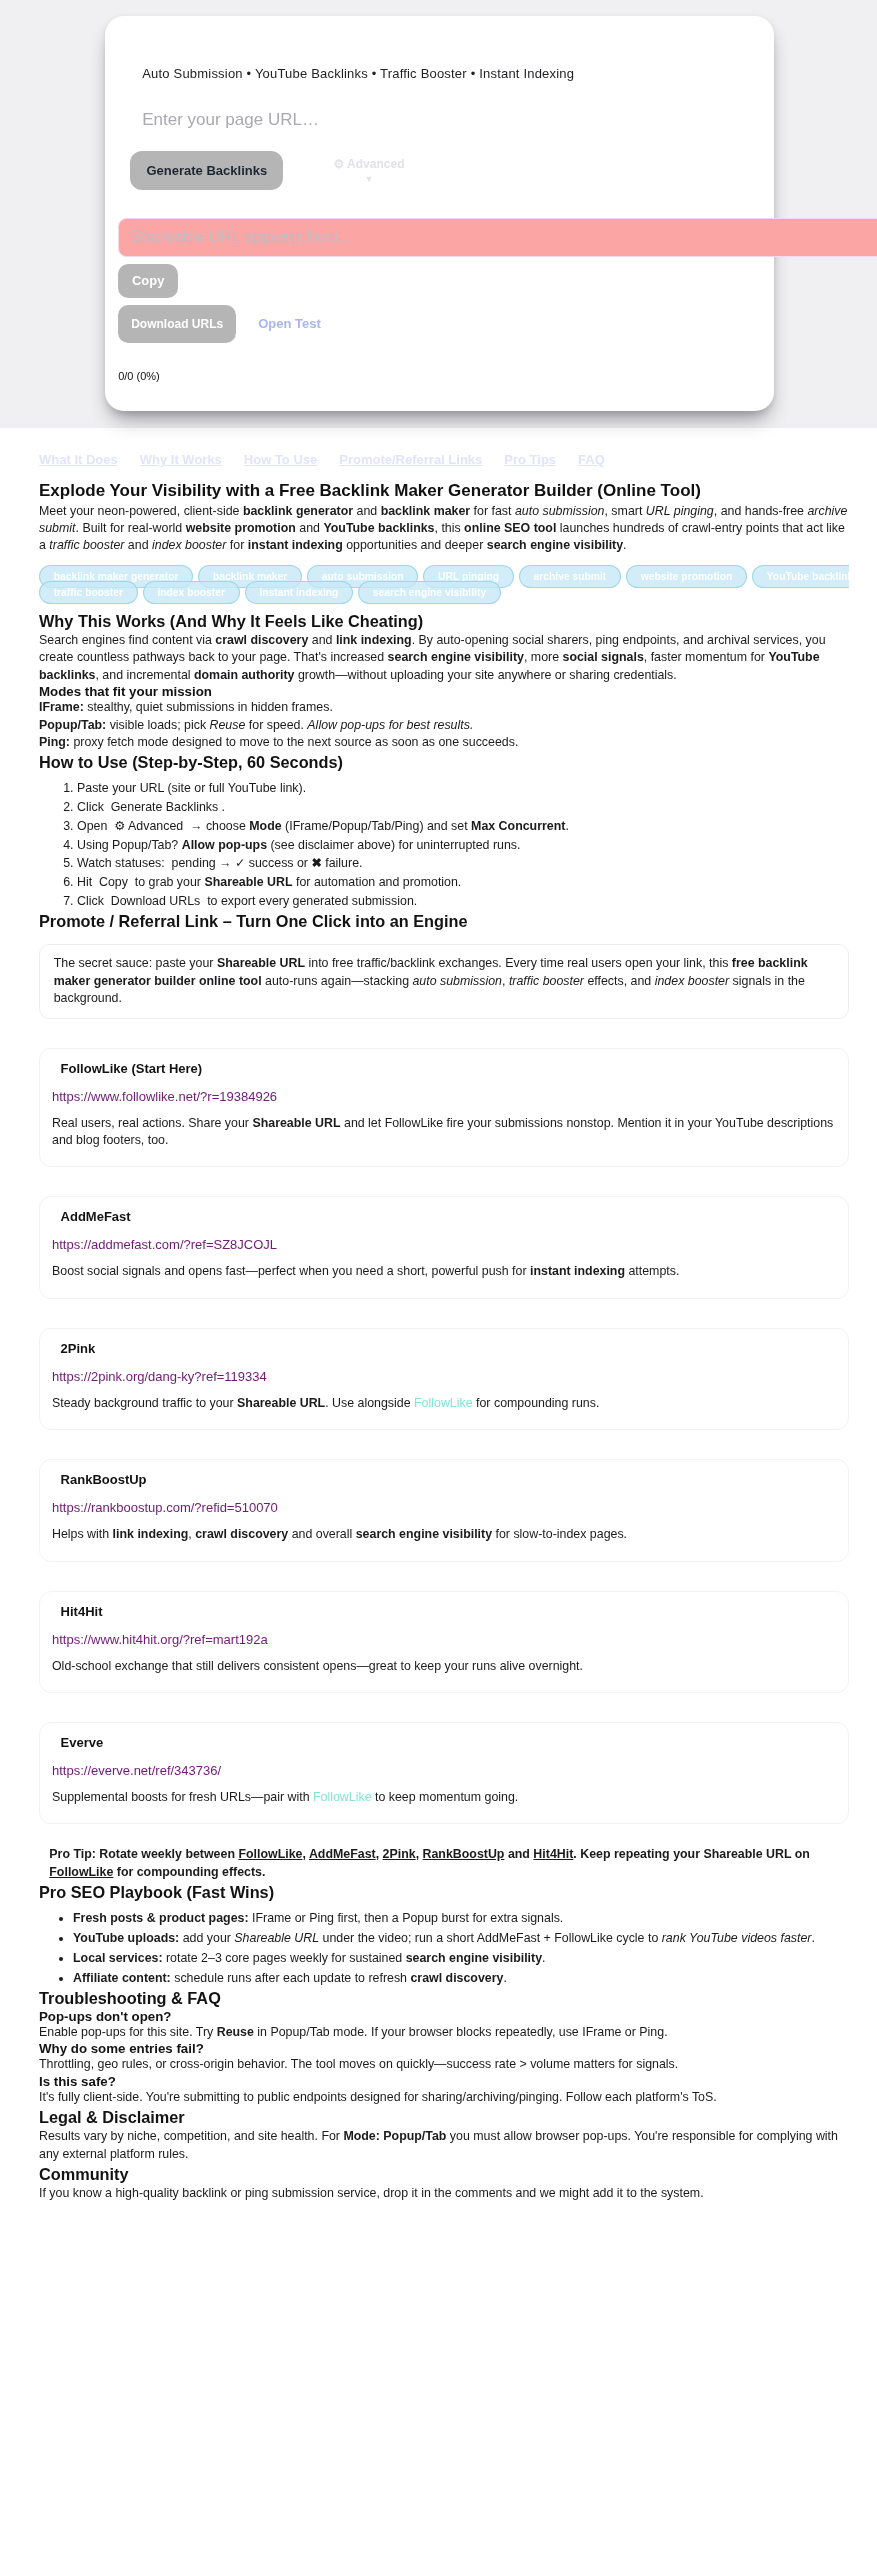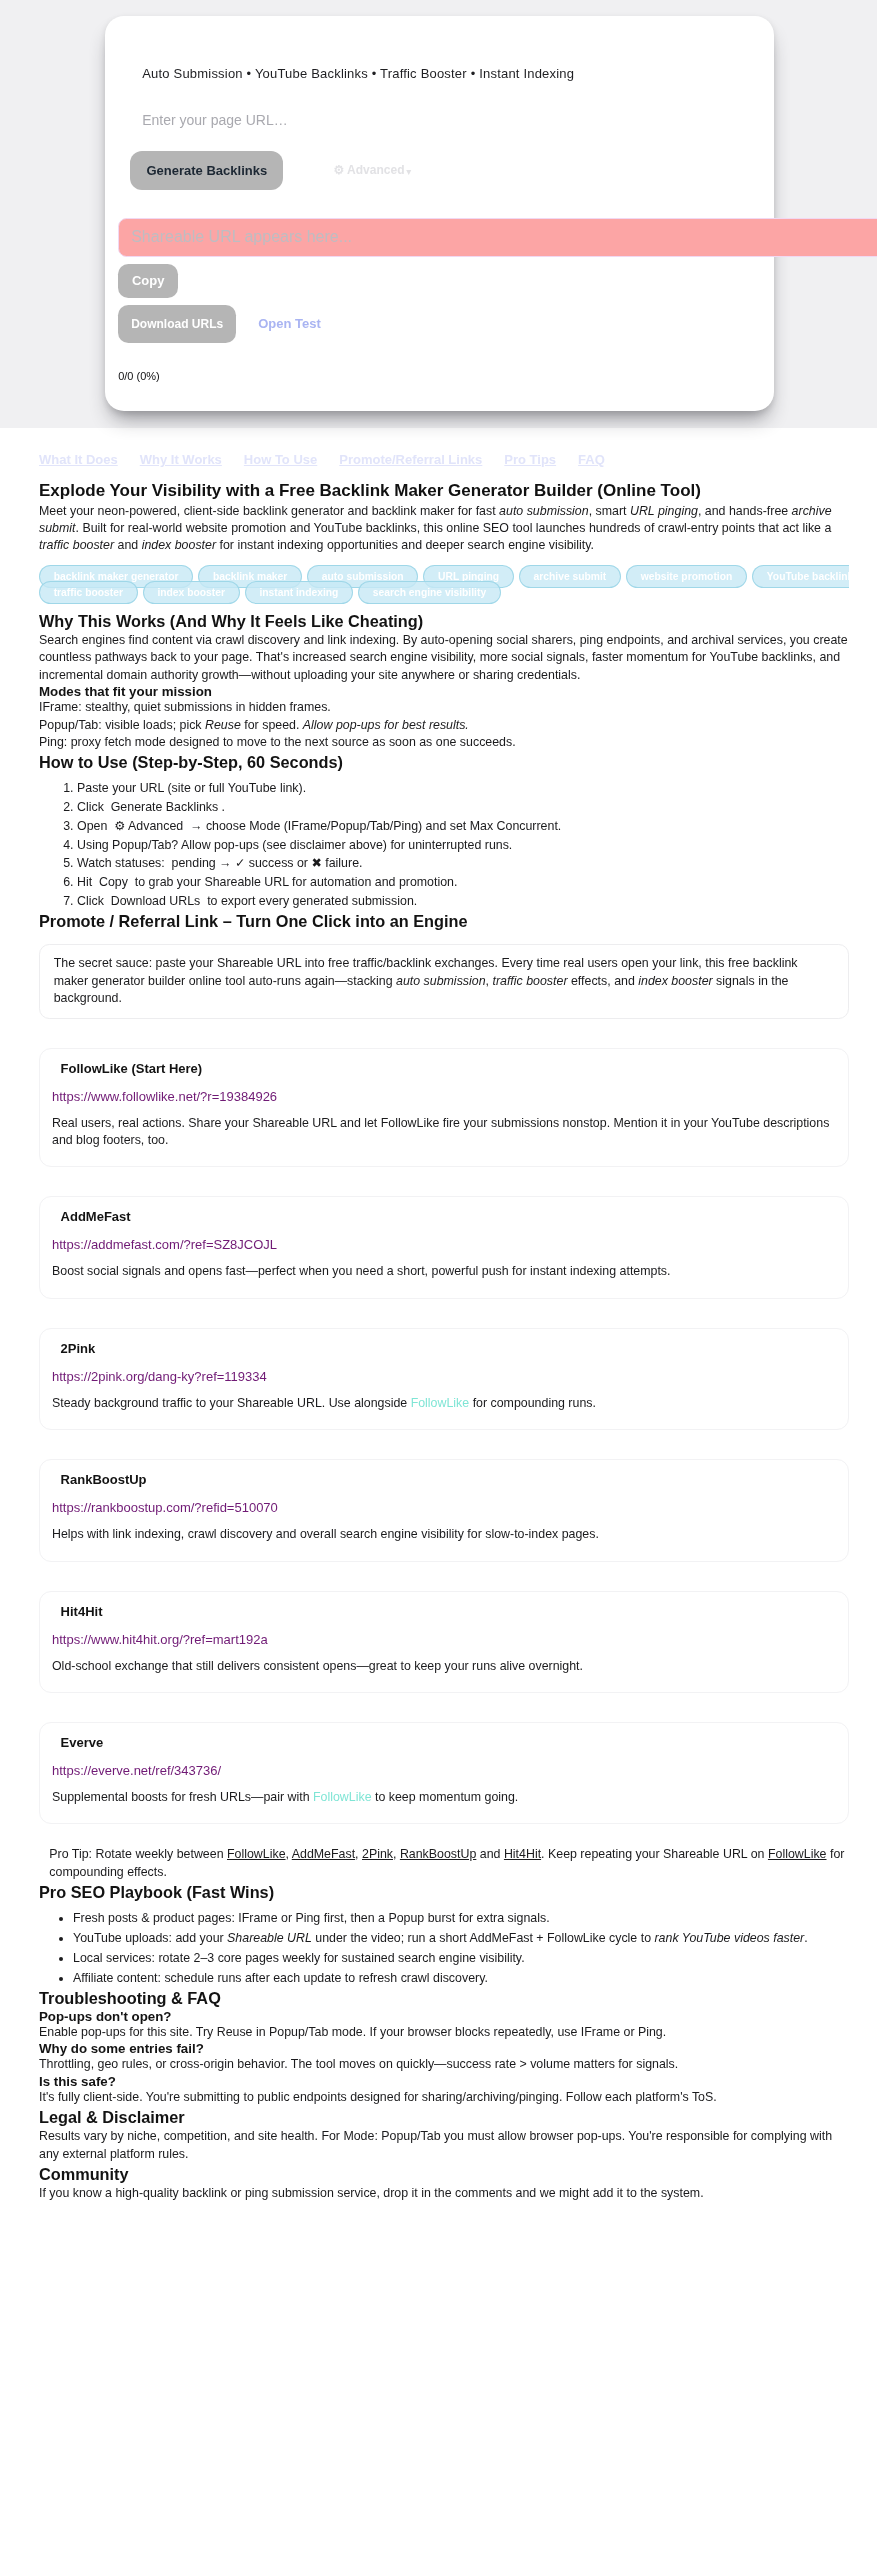--- a/index.html
+++ b/index.html
@@ -1,47 +1,47 @@
 <!DOCTYPE html>
 <html style="font-size:13.7px"><head>
 <meta charset="utf-8">
 <style>
   * { box-sizing: border-box; }
   html,body { margin:0; padding:0; }
   body {
     width:878px; min-height:2576px; background:#ffffff;
     font-family:"Liberation Sans", sans-serif; color:#1b1b1d;
   }
-  .b { font-weight:normal; }
+  .b { font-weight:bold; }
   .i { font-style:italic; }
   .u { text-decoration:underline; }
   .c-teal { color:#7fe5d5; }
 
   
   .hero-band { background:#f0f0f2; padding:16.3px 0 17px; }
   .tool-card {
     width:669px; margin:0 auto; background:#ffffff; border-radius:19px;
     padding:50px 13.7px 29px;
     box-shadow:0 13.7px 20.6px -6.9px rgba(35,35,45,.45), 0 2.6px 6.9px rgba(0,0,0,.10);
   }
   .tagline { font-size:13px; color:#1f1f22; margin:0 0 0 24px; letter-spacing:0.2px; }
   .url-input {
     display:block; margin:22px 0 0 12px; width:360px; height:34px;
-    border:none; outline:none; font-family:inherit; font-size:14px; color:#333; padding:0 12px;
+    border:none; outline:none; font-family:inherit; font-size:17px; color:#333; padding:0 12px;
     background:#fff;
   }
   .url-input::placeholder { color:#a9a9af; }
   .gen-row { display:flex; align-items:center; margin:13.7px 0 0 12px; }
   .btn-gray {
     background:#b5b5b5; border:none; border-radius:12px; cursor:pointer;
     font-family:inherit; font-weight:bold;
   }
   .generate-btn { padding:12px 16.3px; font-size:13px; color:#1c2733; }
   .advanced-toggle {
-    margin-left:50px; display:flex; align-items:center;
+    margin-left:50px; display:flex; flex-direction:column; align-items:center;
     color:#e2e2e5; font-weight:bold; font-size:12px; cursor:pointer; user-select:none;
   }
   .advanced-caret { font-size:8.6px; margin-top:3.4px; }
   .share-input {
     display:block; width:802px; height:39px; margin-top:28px;
     background:#fca5a5; border:0.9px solid #f1d8f2; border-radius:8.6px;
     font-family:inherit; font-size:16px; padding:0 12px; color:#555; outline:none;
   }
   .share-input::placeholder { color:#bdbdc2; }
   .copy-btn { margin-top:6.9px; padding:9.4px 13.7px; font-size:13px; color:#ffffff; border-radius:10.3px; }

